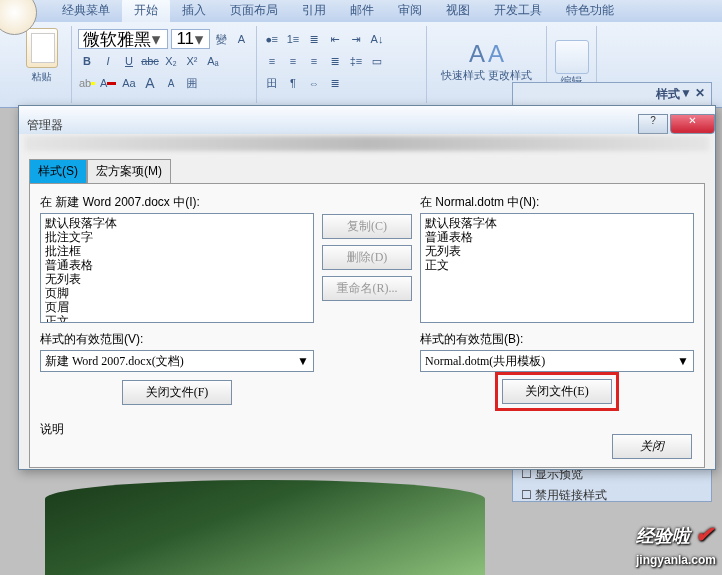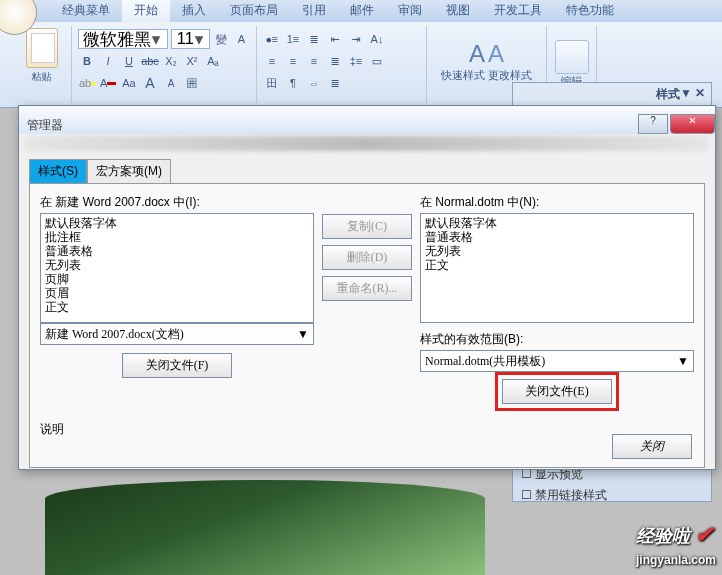--- a/index.html
+++ b/index.html
@@ -285,27 +285,29 @@
     <div class="dlg-tabs">
       <div class="dlg-tab active">样式(S)</div>
       <div class="dlg-tab">宏方案项(M)</div>
     </div>
     <div class="dlg-frame">
       <div class="cols">
         <div class="col">
           <div class="lbl">在 新建 Word 2007.docx 中(I):</div>
           <div class="listbox">
             <div>默认段落字体</div>
+            <div>批注文字</div>
             <div>批注框</div>
             <div>普通表格</div>
             <div>无列表</div>
             <div>页脚</div>
             <div>页眉</div>
             <div>正文</div>
           </div>
+          <div class="lbl" style="margin-top:8px">样式的有效范围(V):</div>
           <div class="combo2">
               <span>新建 Word 2007.docx(文档)</span>
               <span>▼</span>
             </div>
           <div style="text-align:center"><div class="btn closefile" style="display:inline-block">关闭文件(F)</div></div>
         </div>
         <div class="mid">
           <div class="btn disabled">复制(C)</div>
           <div class="btn disabled">删除(D)</div>
           <div class="btn disabled">重命名(R)...</div>

